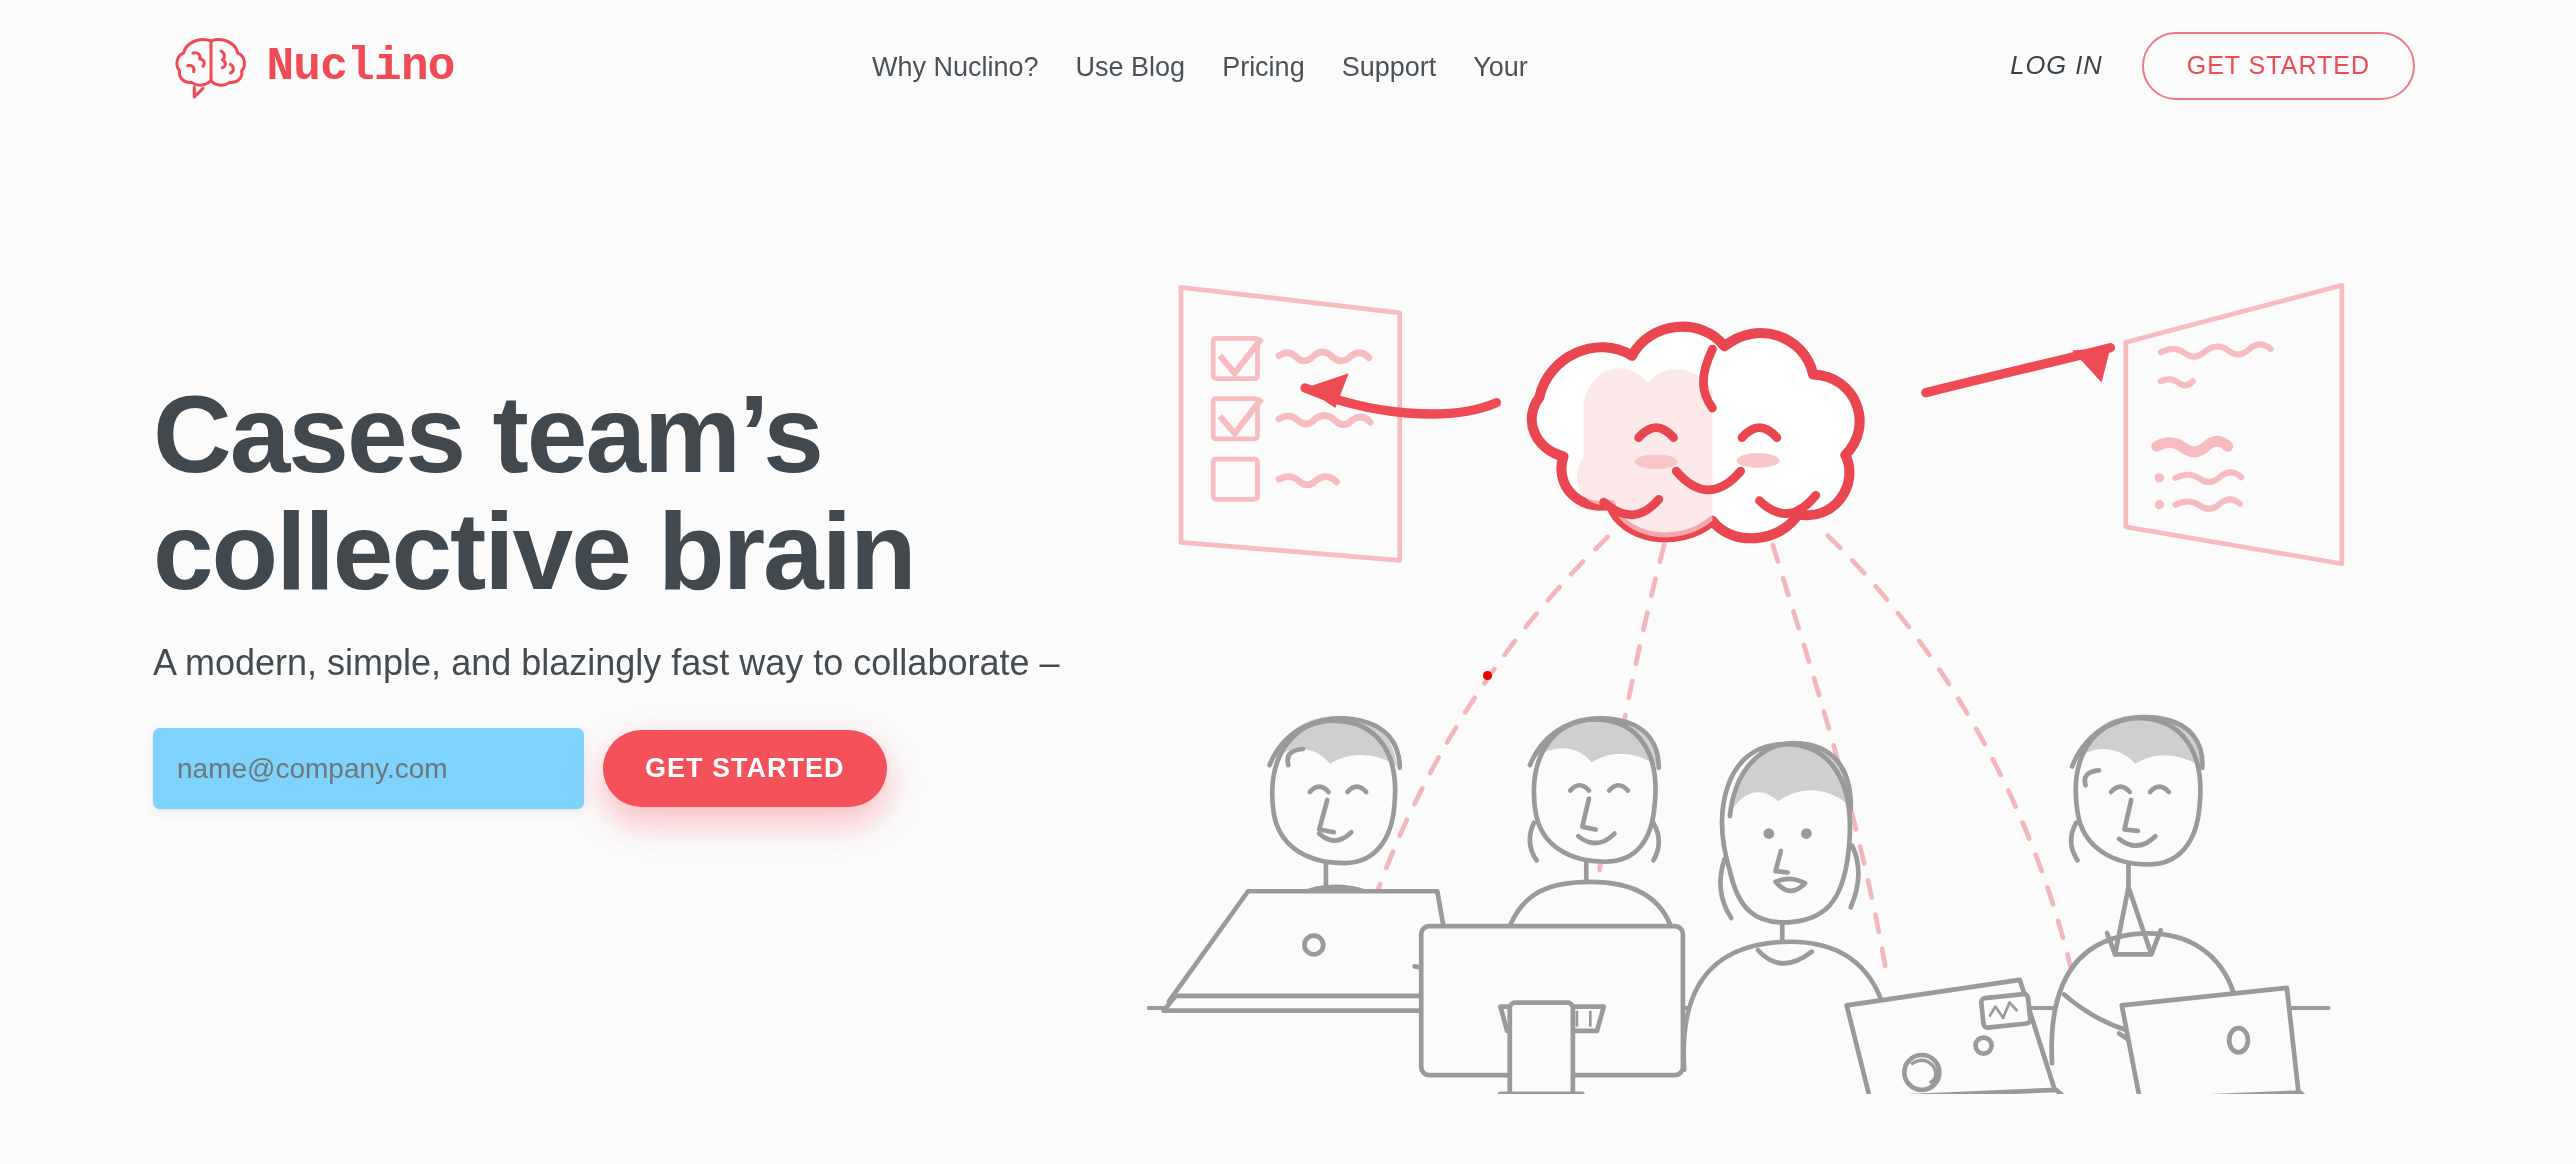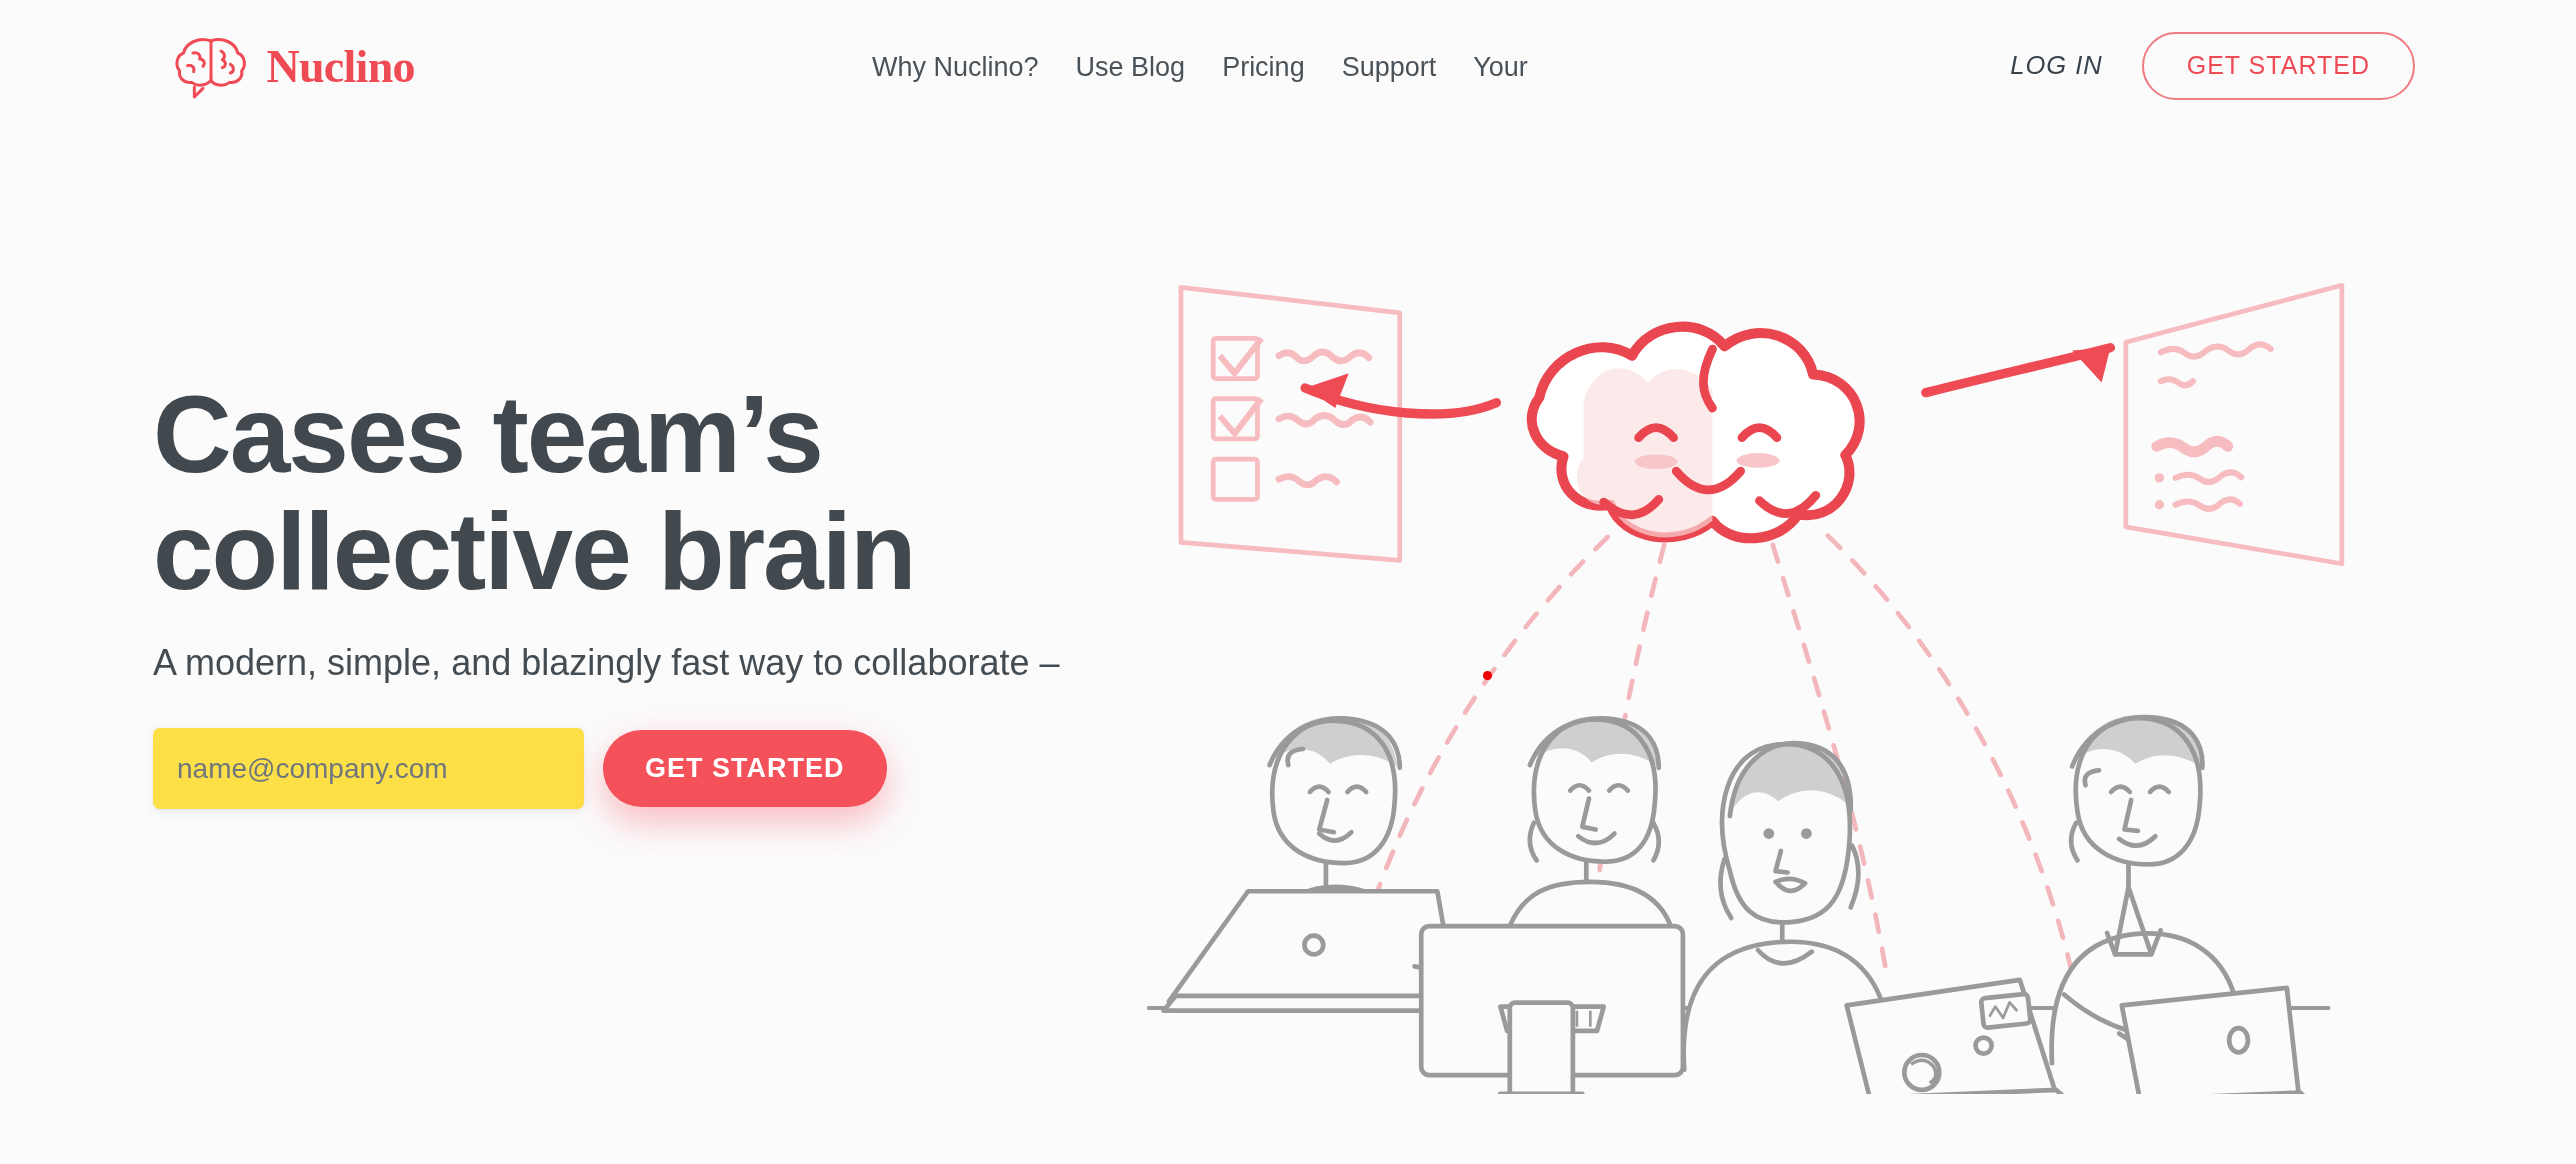--- a/index.html
+++ b/index.html
@@ -15,21 +15,21 @@
     display:flex;align-items:center;
   }
   .brand{
     position:absolute;left:173px;top:35px;
     display:flex;align-items:center;gap:17.4px;
     text-decoration:none;
   }
   .brand-mark{width:76px;height:64px;display:block;}
   .brand-name{
     font-size:46px;font-weight:bold;color:#ef4b55;letter-spacing:-0.7px;
-    line-height:1;font-family:Liberation Serif, serif;
+    line-height:1;font-family:Liberation Mono, monospace;
   }
   .nav{
     position:absolute;left:872px;top:52px;
     display:flex;align-items:center;gap:37px;
   }
   .nav a{
     font-size:27px;color:#4a5258;text-decoration:none;white-space:nowrap;
   }
   .actions{
     position:absolute;right:161px;top:32px;
@@ -55,21 +55,21 @@
   }
   .subhead{
     margin-top:29.5px;
     font-size:36px;line-height:1.32;color:#444c52;font-weight:400;
   }
   .signup{
     margin-top:42px;display:flex;align-items:center;gap:19px;
   }
   .email-input{
     width:431px;height:81px;border:none;border-radius:6.7px;
-    background:#fde047;
+    background:#7dd3fc;
     box-shadow:0 2.7px 10.7px rgba(40,45,60,.07), 0 0.7px 2px rgba(40,45,60,.06);
     font-size:28px;color:#5a6168;padding:0 24px;outline:none;
     font-family:"Liberation Sans", sans-serif;
   }
   .email-input::placeholder{color:#6f767c;}
   .cta-solid{
     background:#f4515b;color:#ffffff;border:none;border-radius:40px;
     font-size:27px;font-weight:bold;letter-spacing:1px;
     padding:23px 42px;cursor:pointer;white-space:nowrap;
     box-shadow:0 14.8px 36px rgba(244,81,91,.38);

